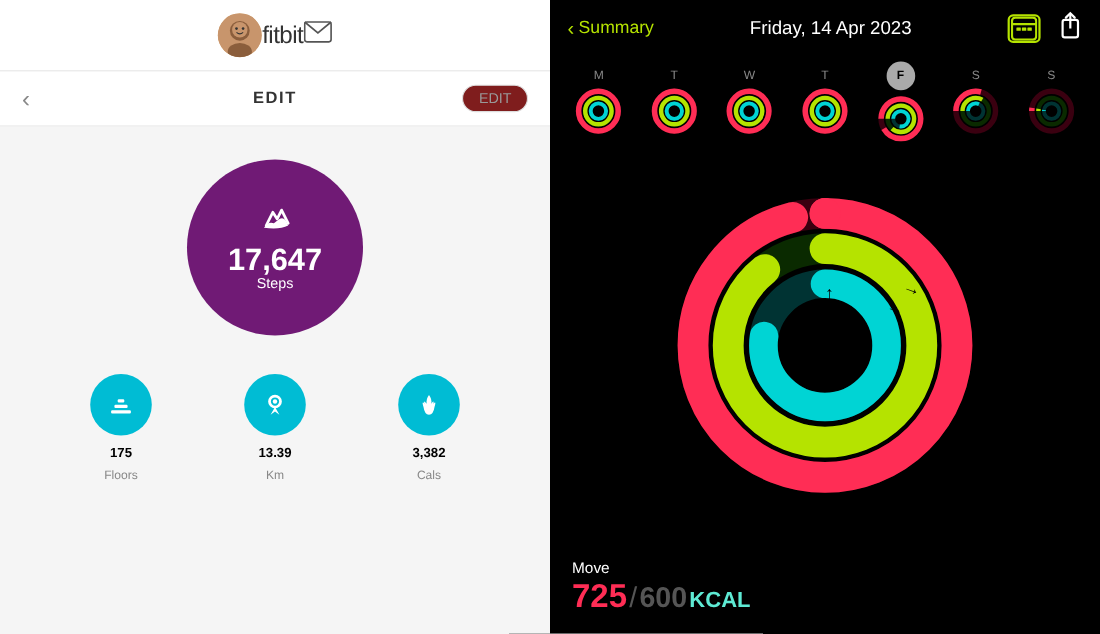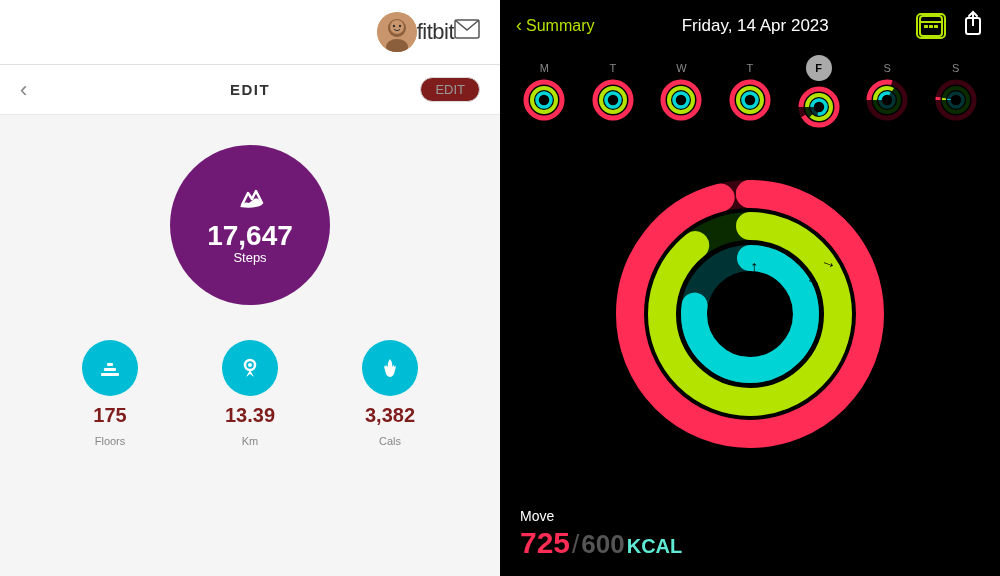--- a/index.html
+++ b/index.html
@@ -18,21 +18,21 @@
       background: #f5f5f5;
       display: flex;
       flex-direction: column;
       position: relative;
     }
 
     .fitbit-header {
       background: white;
       display: flex;
       align-items: center;
-      justify-content: flex-end;
+      justify-content: center;
       padding: 12px 20px;
       border-bottom: 1px solid #e0e0e0;
     }
 
     .avatar-circle {
       width: 40px;
       height: 40px;
       border-radius: 50%;
       background: #d4a574;
       overflow: hidden;
@@ -147,23 +147,23 @@
       border-radius: 50%;
       background: #00bcd4;
       display: flex;
       align-items: center;
       justify-content: center;
       font-size: 22px;
       color: white;
     }
 
     .metric-value {
-      font-size: 20px;
+      font-size: 12px;
       font-weight: 600;
-      color: #7f1d1d;
+      color: #000000;
       text-align: center;
     }
 
     .metric-name {
       font-size: 11px;
       color: #888;
       text-align: center;
     }
 
     

